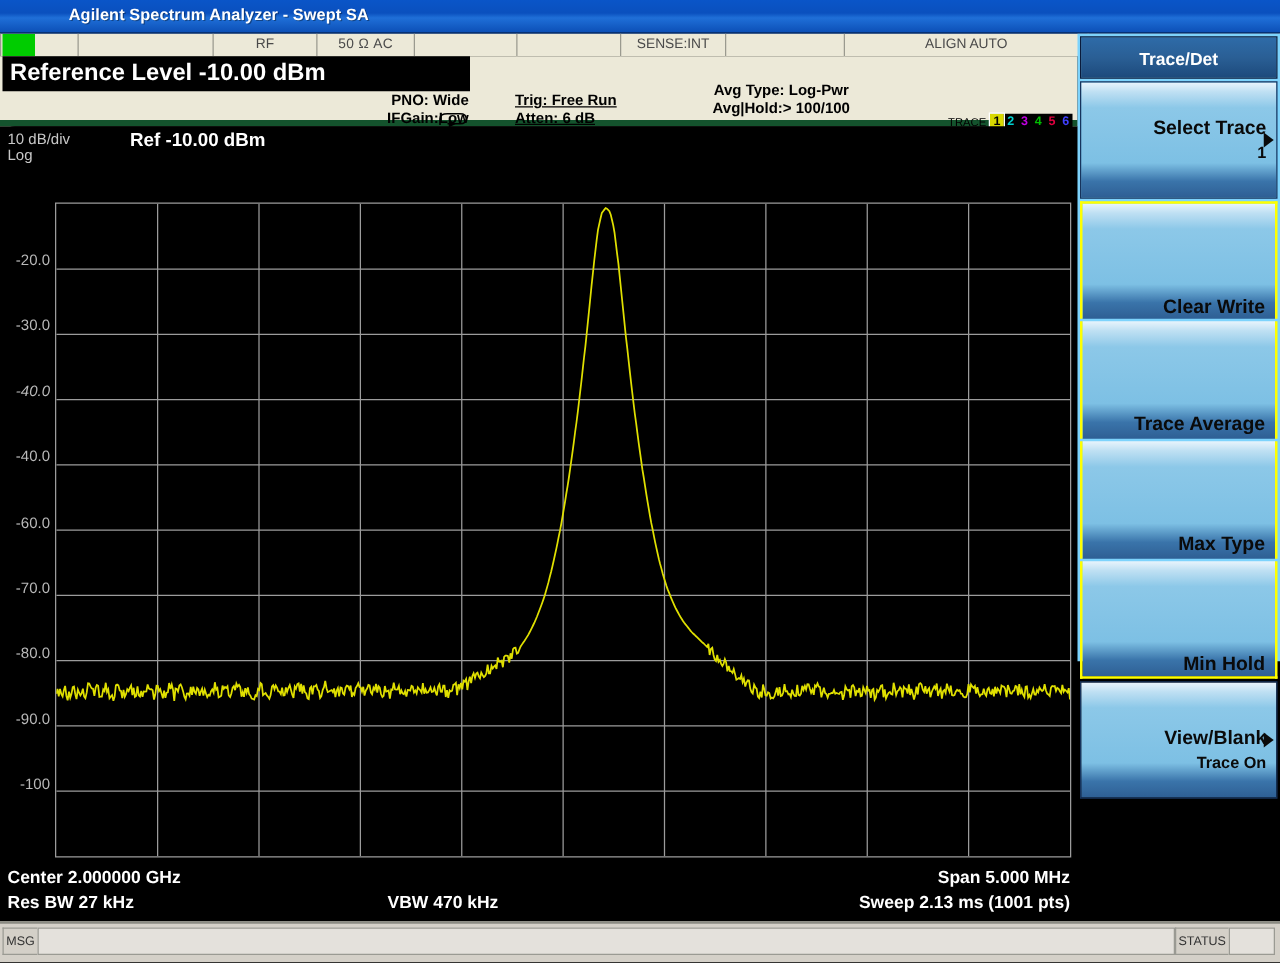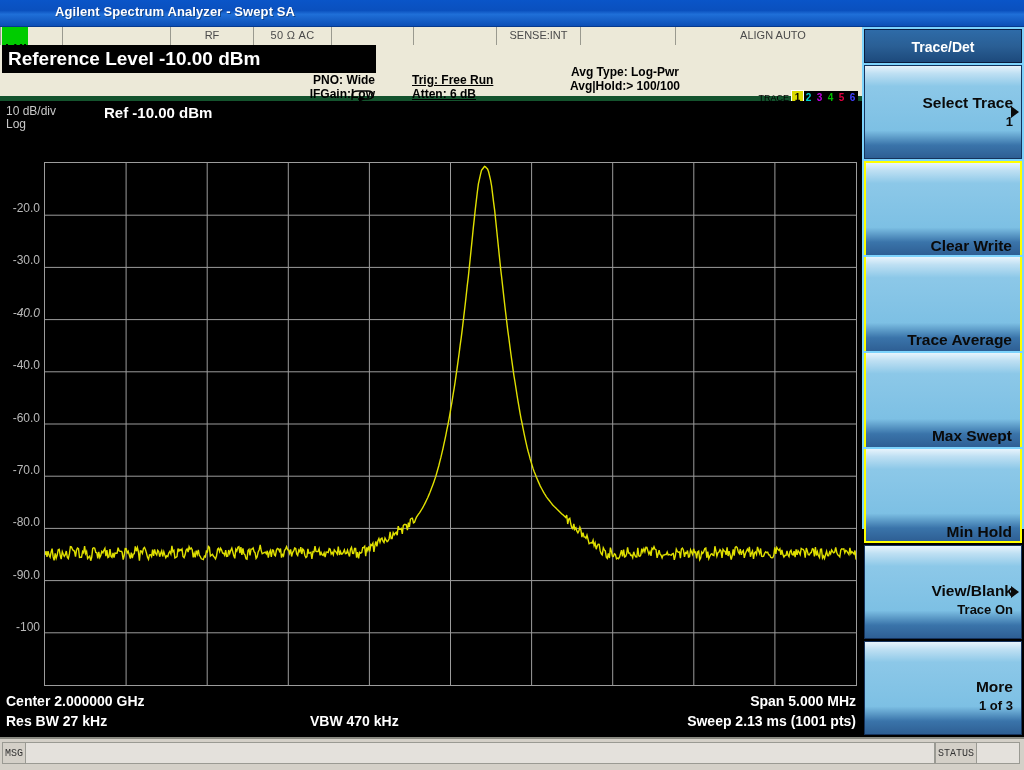--- a/index.html
+++ b/index.html
@@ -179,21 +179,20 @@
 
   
   #msgbar {
     position: absolute; left: 0; top: 737px; width: 1024px; height: 33px;
     background: #d4d0c8;
     border-top: 2px solid #8a8a82;
   }
   #msgbar .inner {
     position: absolute; left: 2px; top: 3px; width: 1018px; height: 22px;
     display: flex;
-    font-family: Liberation Mono, monospace;
   }
   .mb-label {
     background: #d4d0c8; color: #333; font-size: 10px;
     line-height: 21px; padding: 0 2px;
     border: 1px solid #9a9a93;
     border-right: none;
   }
   .mb-field {
     background: #e4e1dc;
     border: 1px solid #9a9a93;
@@ -370,37 +369,33 @@
 
     <div class="mbtn hl-top lowpos">
       <span class="lbl">Clear Write</span>
     </div>
 
     <div class="mbtn hl-mid lowpos">
       <span class="lbl">Trace Average</span>
     </div>
 
     <div class="mbtn hl-mid lowpos">
-      <span class="lbl">Max Swept</span>
+      <span class="lbl">Max Type</span>
     </div>
 
     <div class="mbtn hl-bot lowpos">
       <span class="lbl">Min Hold</span>
     </div>
 
     <div class="mbtn tallsub">
       <span class="lbl">View/Blank</span>
       <span class="sub">Trace On</span>
       <span class="arrow"></span>
     </div>
 
-    <div class="mbtn tallsub">
-      <span class="lbl">More</span>
-      <span class="sub">1 of 3</span>
-    </div>
   </div>
 
   <div id="msgbar">
     <div class="inner">
       <div class="mb-label">MSG</div>
       <div class="mb-field" style="width:910px;"></div>
       <div class="mb-label">STATUS</div>
       <div class="mb-field" style="flex:1;"></div>
     </div>
   </div>

